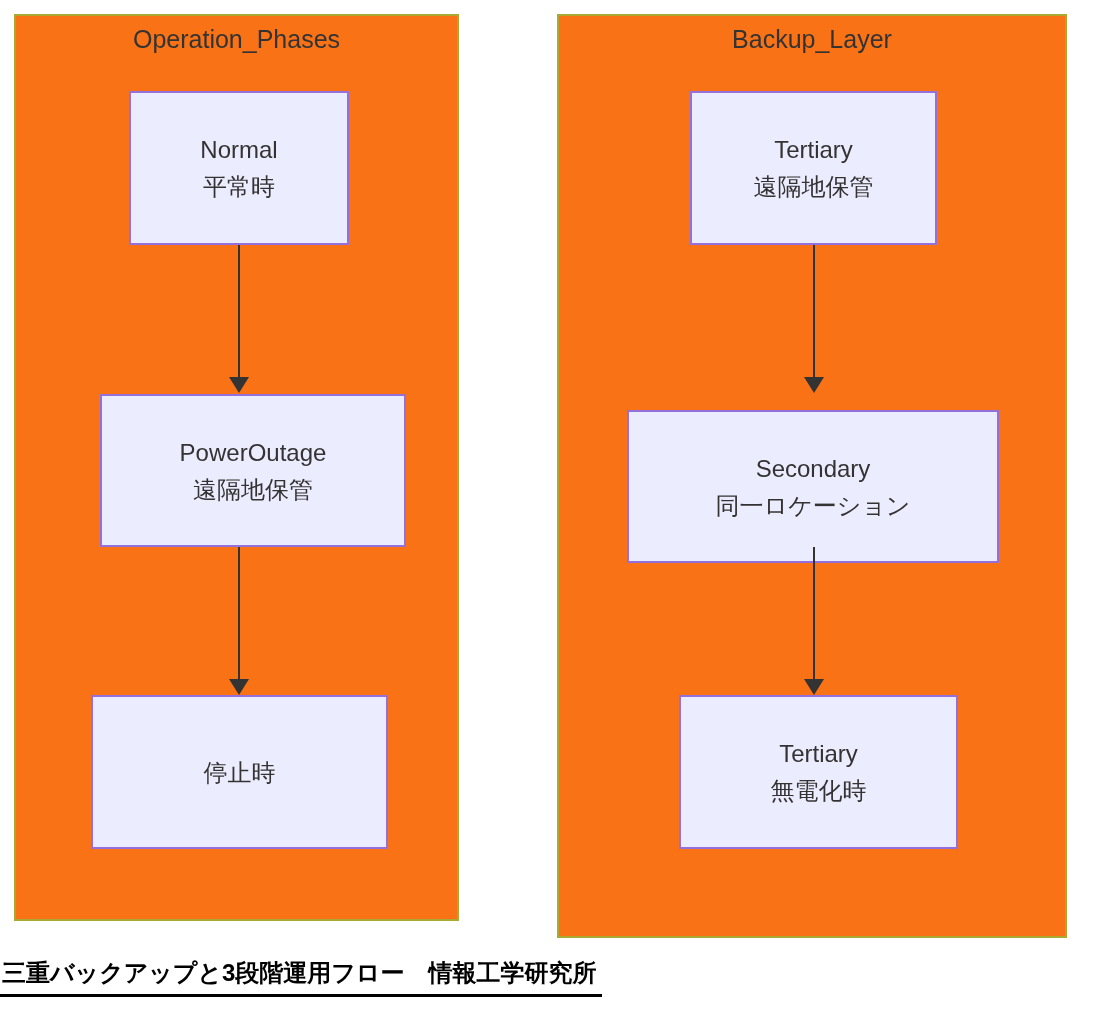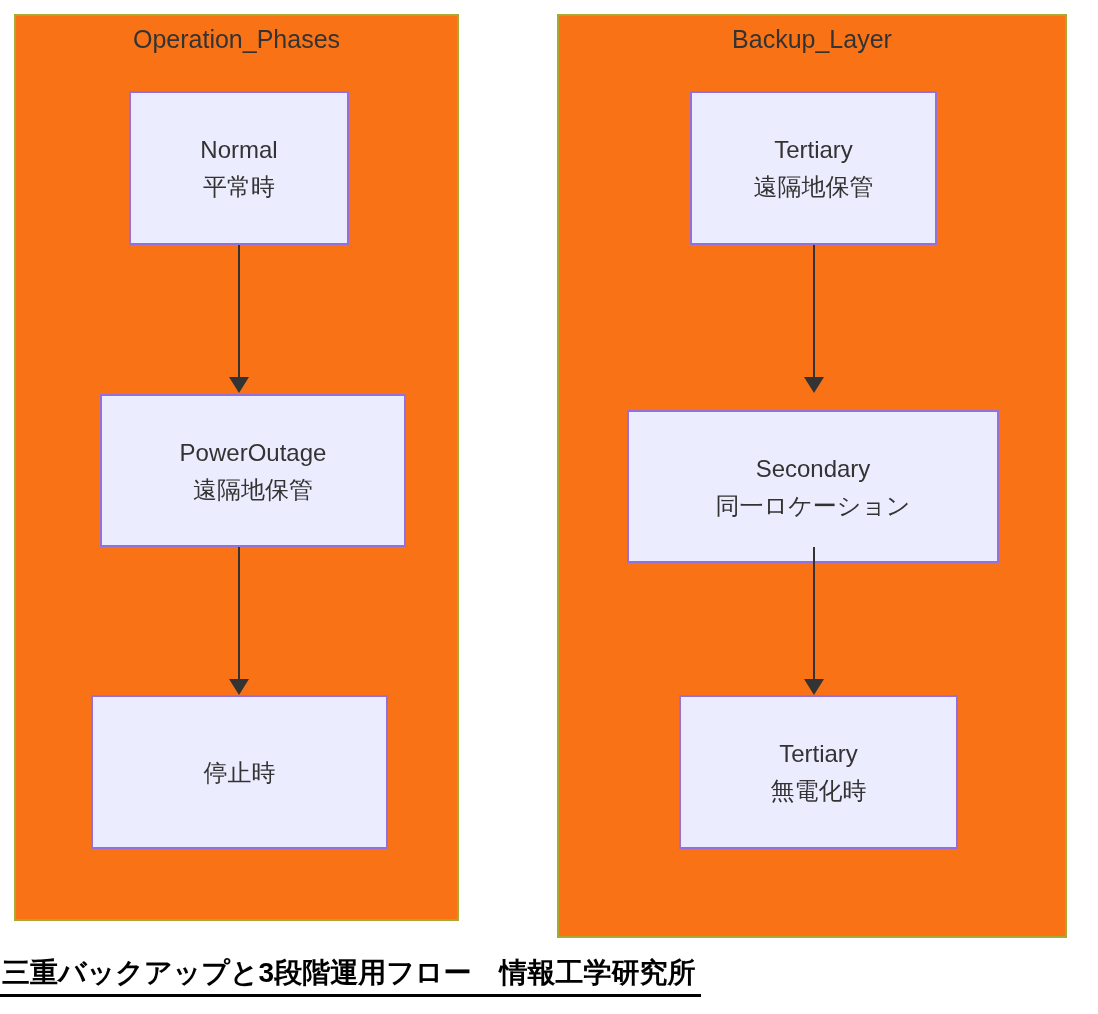--- a/index.html
+++ b/index.html
@@ -51,21 +51,21 @@
     height: 0;
     border-left: 10px solid transparent;
     border-right: 10px solid transparent;
     border-top: 16px solid #333333;
   }
   .caption {
     position: absolute;
     left: 0;
     top: 956px;
     display: inline-block;
-    font-size: 28px;
+    font-size: 24px;
     line-height: 34px;
     font-weight: bold;
     color: #000000;
     border-bottom: 3px solid #000000;
     padding: 0 6px 4px 2px;
     white-space: pre;
   }
 </style>
 </head>
 <body>

